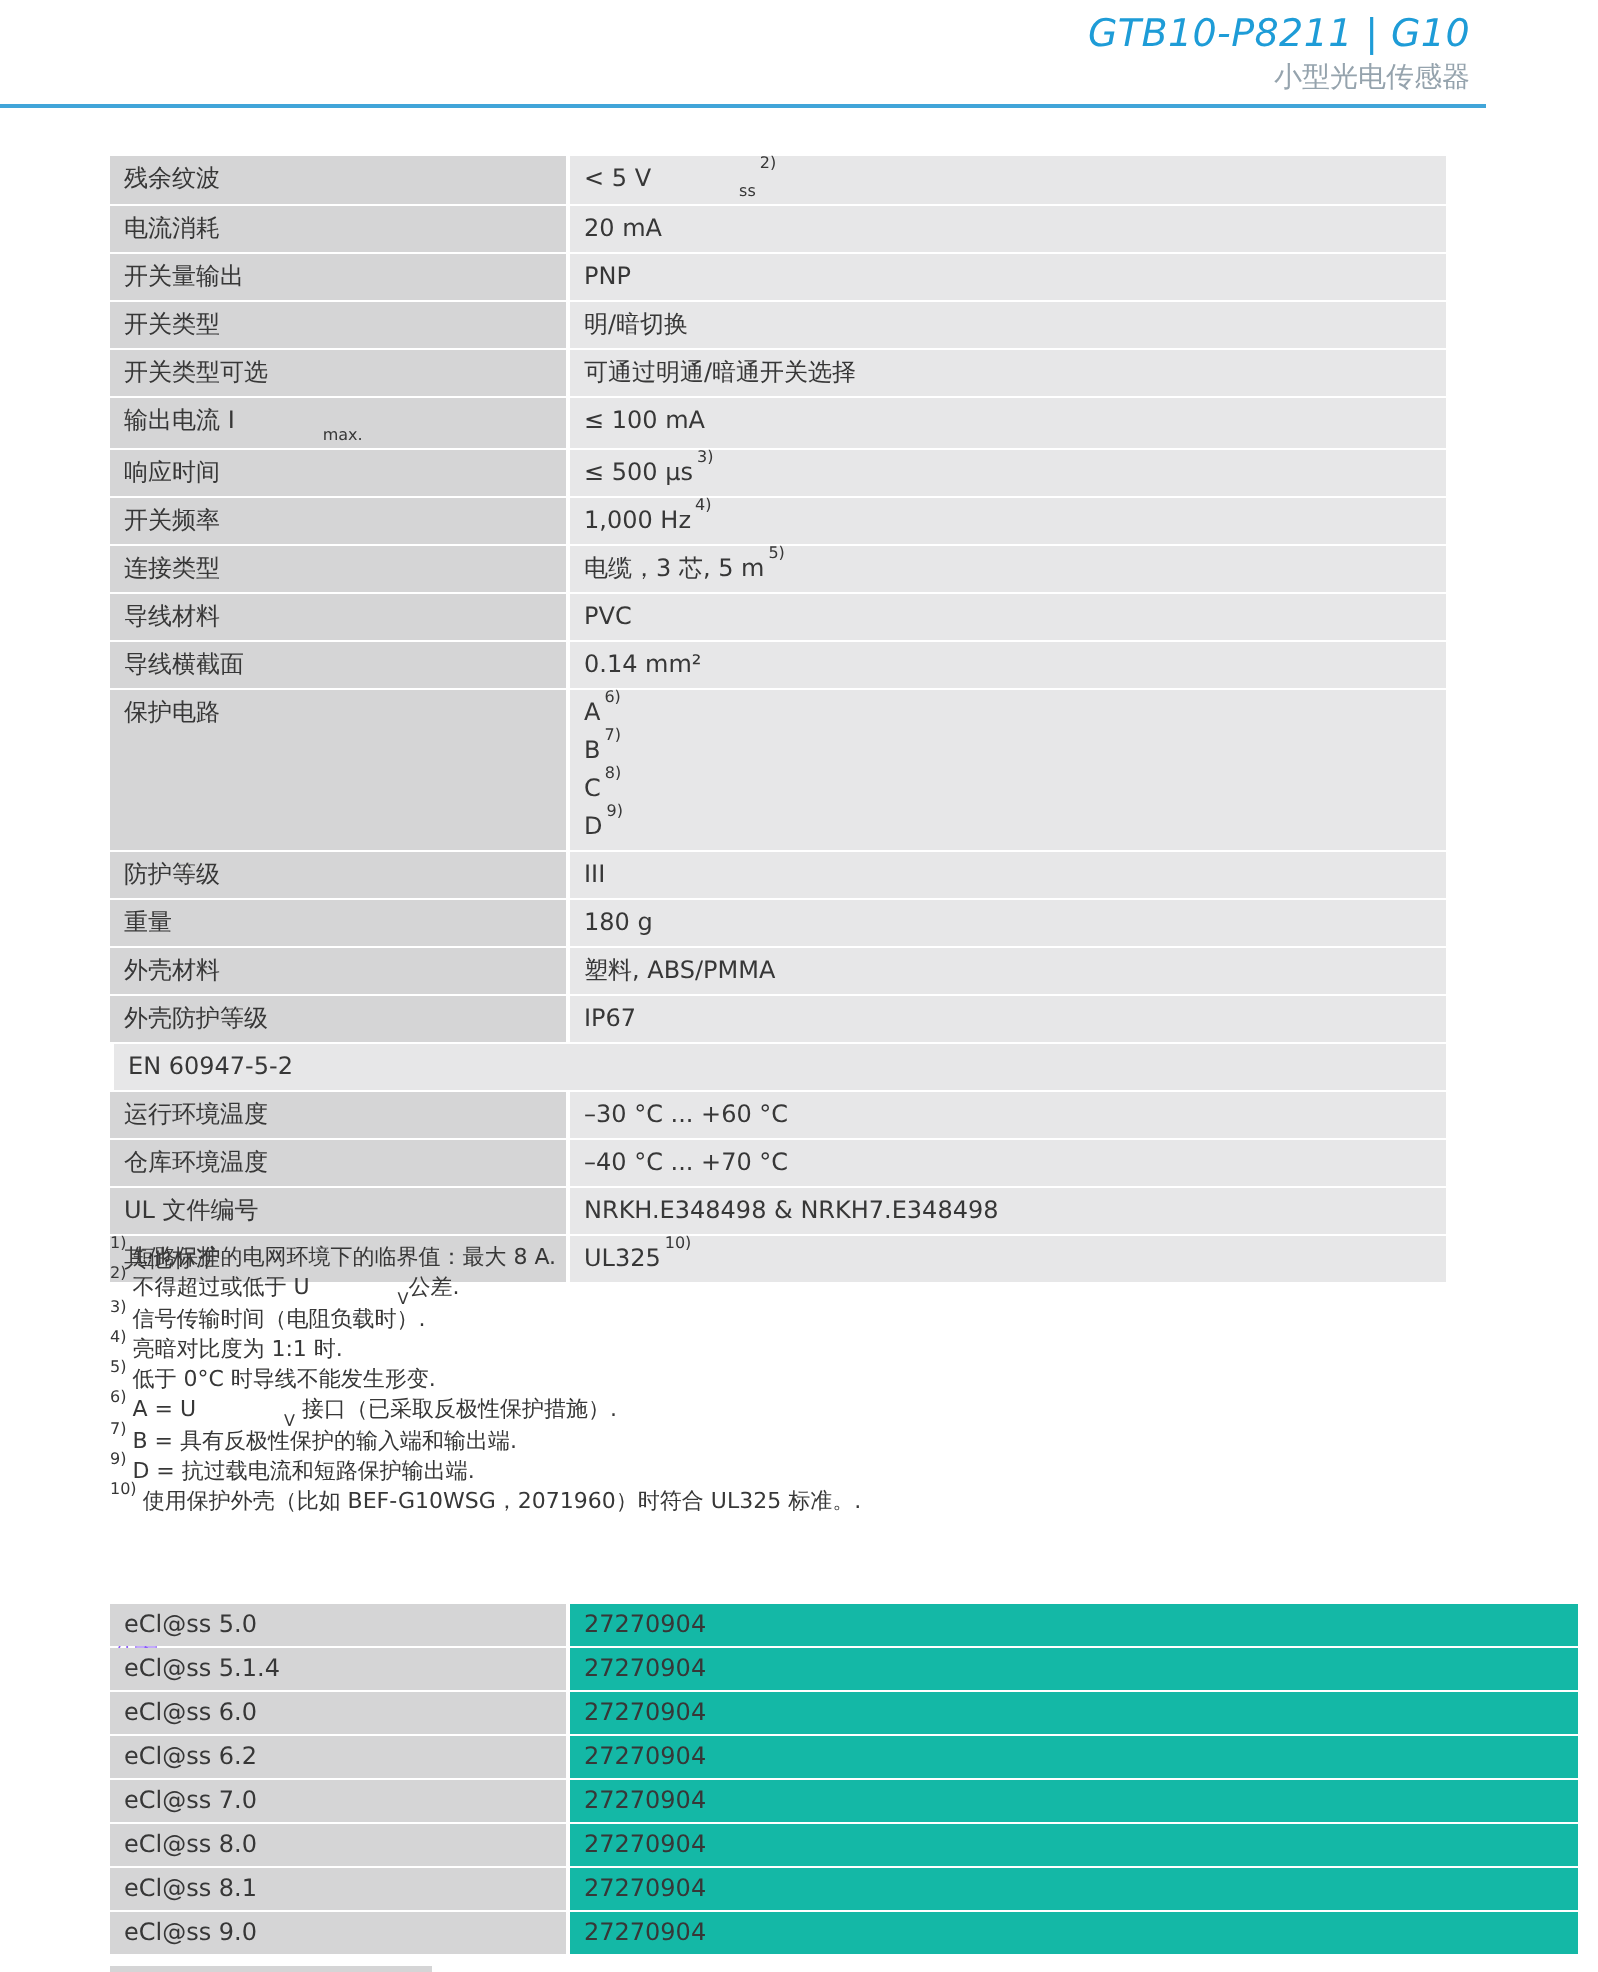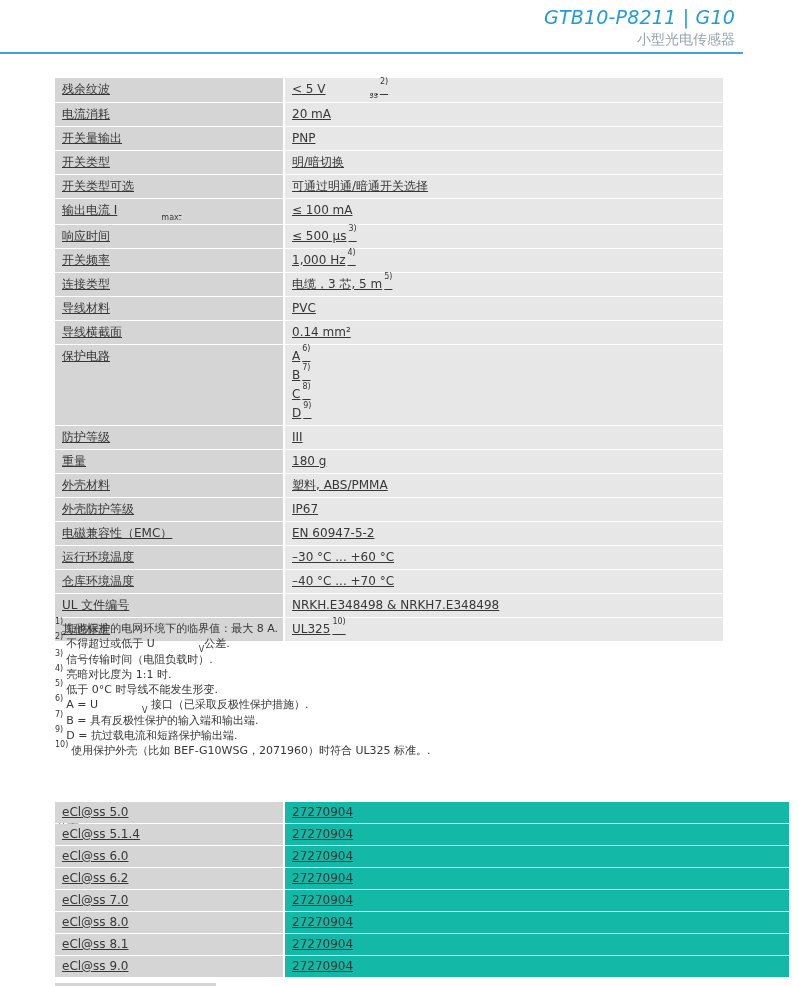--- a/index.html
+++ b/index.html
@@ -25,21 +25,21 @@
   }
   .subtitle{
     position:absolute;top:30px;right:64px;
     font-size:14px;line-height:18px;color:var(--subtitle);
     white-space:nowrap;
   }
   .rule{position:absolute;top:52px;left:0;width:743px;height:2px;background:#41a5d9;}
 
   
   .spec-table{position:absolute;left:55px;top:78px;width:668px;}
-  .trow{display:flex;margin-bottom:1px;text-decoration:underline;}
+  .trow{display:flex;margin-bottom:1px;}
   .cell{font-size:12px;line-height:16px;padding:3px 8px 4px 7px;color:var(--text);}
   .cell.label{width:228px;background:var(--label_bg);flex:none;}
   .cell.value{flex:1;background:var(--value_bg);margin-left:2px;}
   .vline{min-height:16px;}
   .vline + .vline{margin-top:3px;}
   sup{font-size:8px;line-height:8px;position:relative;top:-4px;margin-left:2px;}
   sub{font-size:8px;line-height:8px;position:relative;top:2px;padding-left:44px;}
 
   
   .footnotes{position:absolute;left:55px;top:621px;width:668px;font-size:11px;color:var(--text);}
@@ -194,23 +194,20 @@
       </div>
       <div class="trow">
         <div class="cell label">
           <div class="vline">外壳防护等级</div>
         </div>
         <div class="cell value">
           <div class="vline">IP67</div>
         </div>
       </div>
       <div class="trow">
-        <div class="cell label">
-          <div class="vline">电磁兼容性（EMC）</div>
-        </div>
         <div class="cell value">
           <div class="vline">EN 60947-5-2</div>
         </div>
       </div>
       <div class="trow">
         <div class="cell label">
           <div class="vline">运行环境温度</div>
         </div>
         <div class="cell value">
           <div class="vline">–30 °C ... +60 °C</div>

